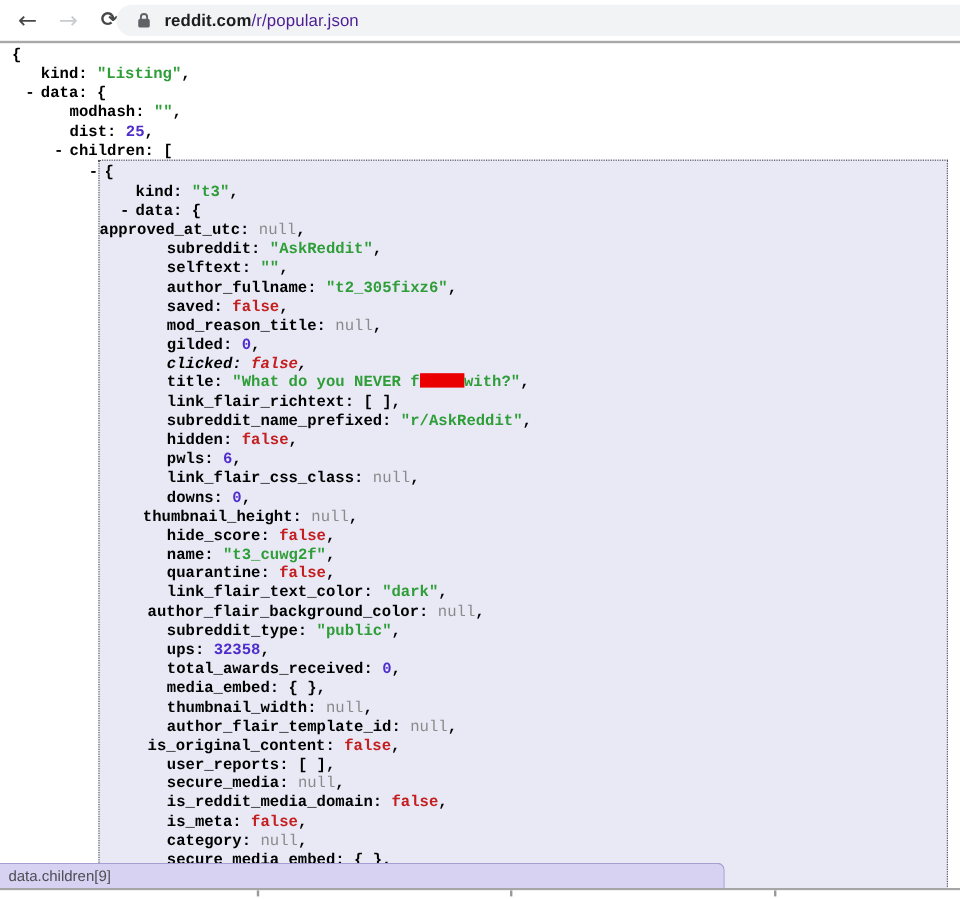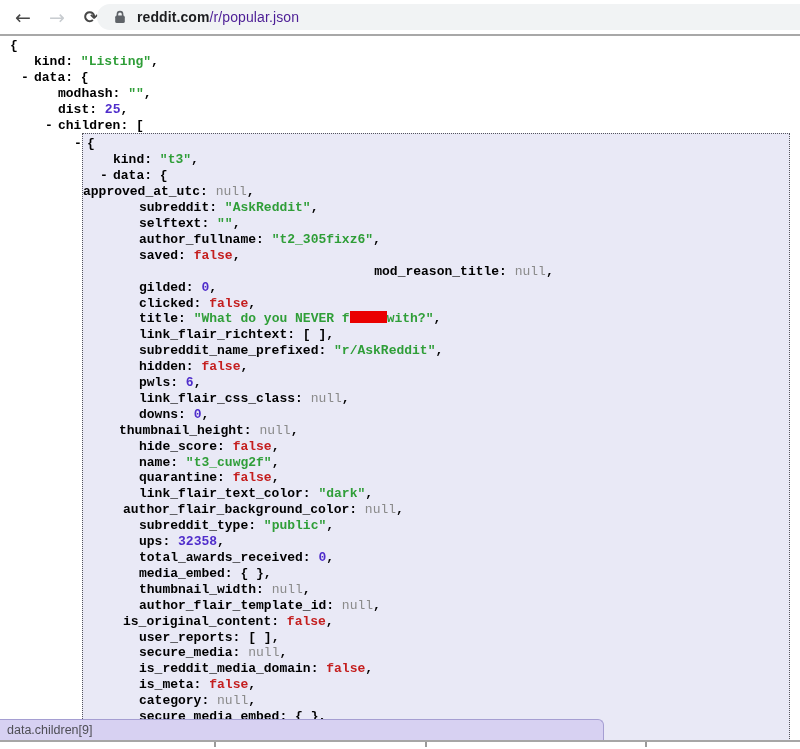--- a/index.html
+++ b/index.html
@@ -82,23 +82,23 @@
       </div>
     <div class="hl-block" id="hl-block">
         <div class="json-line" style="padding-left: 4px;"><span class="dash" style="left: -9px;">-</span><span class="tok-p">{</span></div>
         <div class="json-line" style="padding-left: 30px;"><span class="tok-k">kind:</span> <span class="tok-s">"t3"</span><span class="tok-p">,</span></div>
         <div class="json-line" style="padding-left: 30px;"><span class="dash" style="left: 17px;">-</span><span class="tok-k">data:</span> <span class="tok-p">{</span></div>
         <div class="json-line" style=""><span class="tok-k">approved_at_utc:</span> <span class="tok-u">null</span><span class="tok-p">,</span></div>
         <div class="json-line" style="padding-left: 56px;"><span class="tok-k">subreddit:</span> <span class="tok-s">"AskReddit"</span><span class="tok-p">,</span></div>
         <div class="json-line" style="padding-left: 56px;"><span class="tok-k">selftext:</span> <span class="tok-s">""</span><span class="tok-p">,</span></div>
         <div class="json-line" style="padding-left: 56px;"><span class="tok-k">author_fullname:</span> <span class="tok-s">"t2_305fixz6"</span><span class="tok-p">,</span></div>
         <div class="json-line" style="padding-left: 56px;"><span class="tok-k">saved:</span> <span class="tok-b">false</span><span class="tok-p">,</span></div>
-        <div class="json-line" style="padding-left: 56px; text-align: center;"><span class="tok-k">mod_reason_title:</span> <span class="tok-u">null</span><span class="tok-p">,</span></div>
+        <div class="json-line" style="padding-left: 56px;"><span class="tok-k">mod_reason_title:</span> <span class="tok-u">null</span><span class="tok-p">,</span></div>
         <div class="json-line" style="padding-left: 56px;"><span class="tok-k">gilded:</span> <span class="tok-n">0</span><span class="tok-p">,</span></div>
-        <div class="json-line" style="padding-left: 56px;"><span class="tok-k">clicked:</span> <span class="tok-b">false</span><span class="tok-p">,</span></div>
+        <div class="json-line" style="padding-left: 56px; font-style: italic;"><span class="tok-k">clicked:</span> <span class="tok-b">false</span><span class="tok-p">,</span></div>
         <div class="json-line" style="padding-left: 56px;"><span class="tok-k">title:</span> <span class="tok-s">"What do you NEVER f</span><span class="redact"></span><span class="tok-s">with?"</span><span class="tok-p">,</span></div>
         <div class="json-line" style="padding-left: 56px;"><span class="tok-k">link_flair_richtext:</span> <span class="tok-p">[ ],</span></div>
         <div class="json-line" style="padding-left: 56px;"><span class="tok-k">subreddit_name_prefixed:</span> <span class="tok-s">"r/AskReddit"</span><span class="tok-p">,</span></div>
         <div class="json-line" style="padding-left: 56px;"><span class="tok-k">hidden:</span> <span class="tok-b">false</span><span class="tok-p">,</span></div>
         <div class="json-line" style="padding-left: 56px;"><span class="tok-k">pwls:</span> <span class="tok-n">6</span><span class="tok-p">,</span></div>
         <div class="json-line" style="padding-left: 56px;"><span class="tok-k">link_flair_css_class:</span> <span class="tok-u">null</span><span class="tok-p">,</span></div>
         <div class="json-line" style="padding-left: 56px;"><span class="tok-k">downs:</span> <span class="tok-n">0</span><span class="tok-p">,</span></div>
         <div class="json-line" style="padding-left: 36px;"><span class="tok-k">thumbnail_height:</span> <span class="tok-u">null</span><span class="tok-p">,</span></div>
         <div class="json-line" style="padding-left: 56px;"><span class="tok-k">hide_score:</span> <span class="tok-b">false</span><span class="tok-p">,</span></div>
         <div class="json-line" style="padding-left: 56px;"><span class="tok-k">name:</span> <span class="tok-s">"t3_cuwg2f"</span><span class="tok-p">,</span></div>

